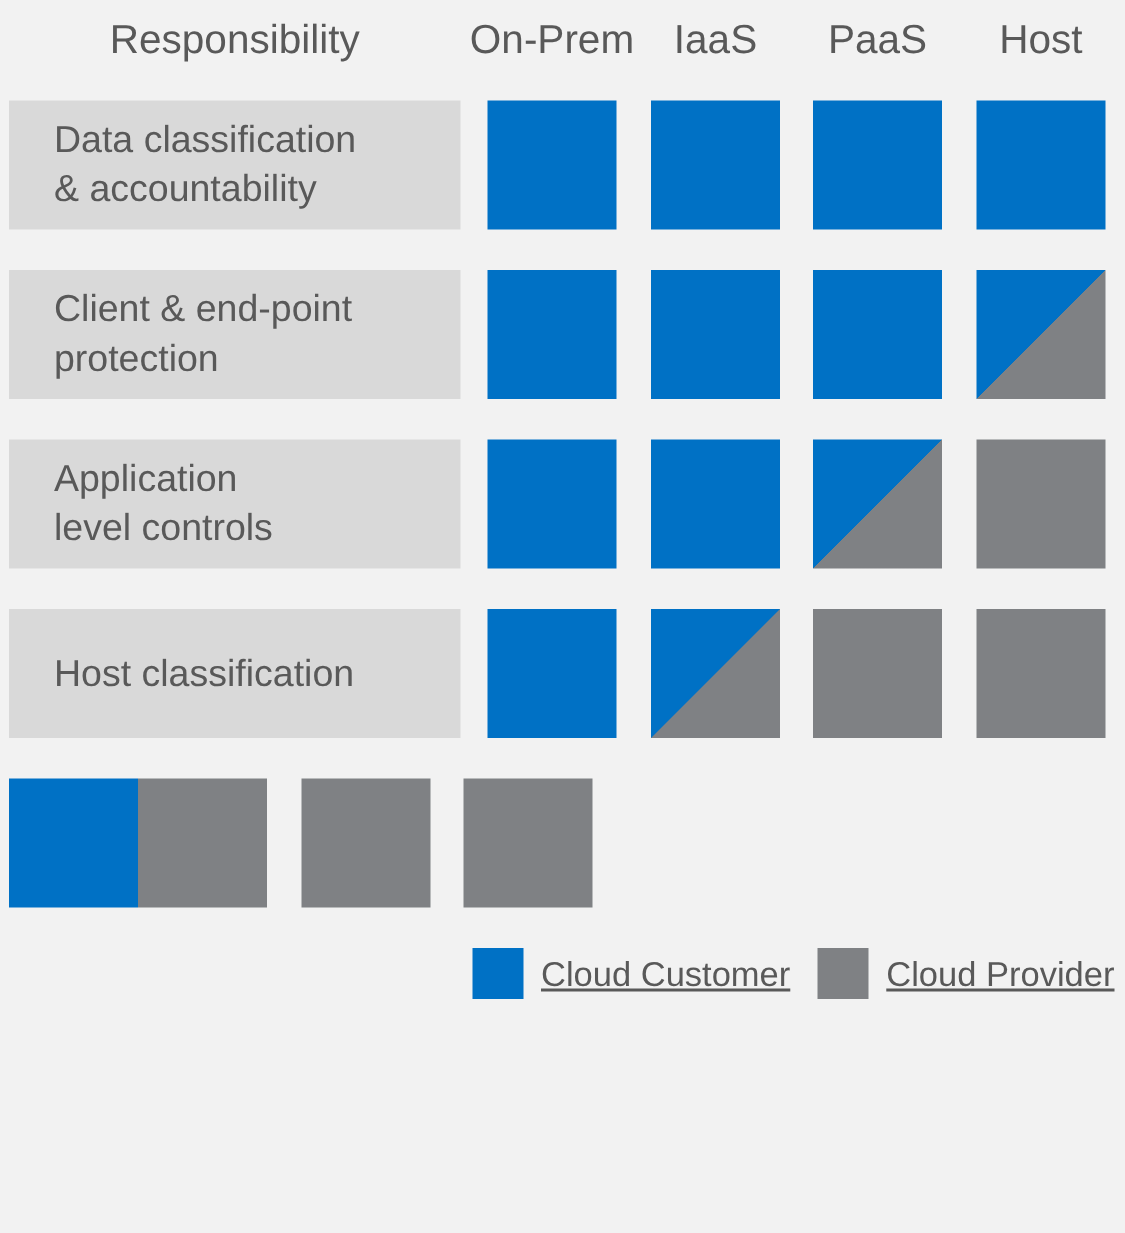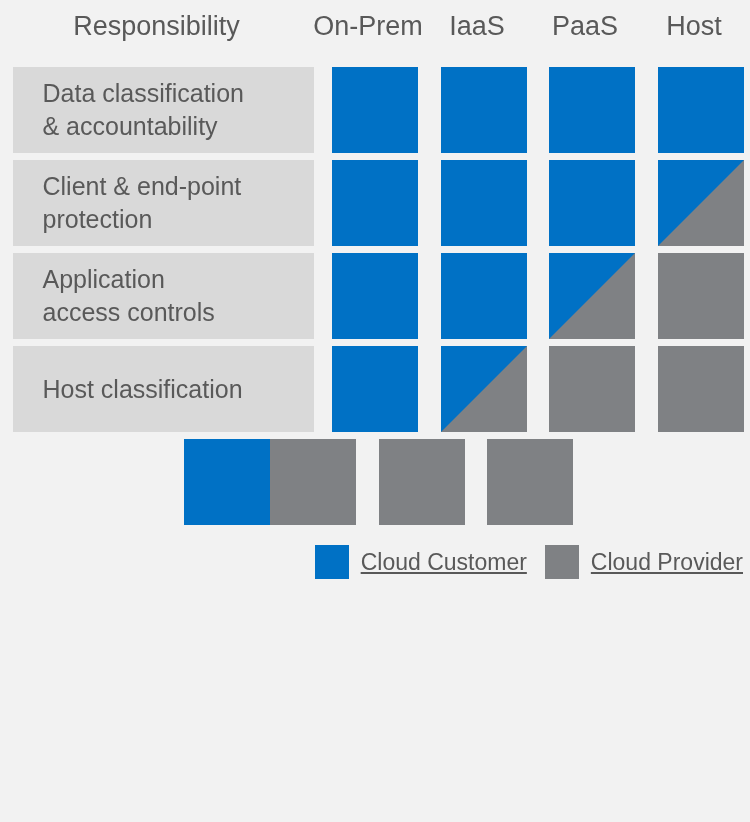--- a/index.html
+++ b/index.html
@@ -27,21 +27,21 @@
   }
   .hcol{
     width:86px;text-align:right;font-size:27px;white-space:nowrap;
     display:flex;justify-content:center;
   }
   .hcol:nth-child(3){margin-left:23px;}
   .hcol:nth-child(4){margin-left:22px;}
   .hcol:nth-child(5){margin-left:23px;}
   .header{margin-bottom:15px;}
   
-  .row{display:flex;height:86px;margin-bottom:7px;justify-content:center;}
+  .row{display:flex;height:86px;margin-bottom:27px;}
   .label{
     width:301px;margin-right:18px;height:86px;
     background:var(--label-bg);
     display:flex;align-items:center;
     padding-left:30px;
     font-size:25px;line-height:33px;
     white-space:pre-line;
   }
   .sq{width:86px;height:86px;flex:0 0 86px;}
   .sq:nth-child(3){margin-left:23px;}
@@ -97,21 +97,21 @@
 protection</div>
     <div class="sq" data-type="customer"></div>
     <div class="sq" data-type="customer"></div>
     <div class="sq" data-type="customer"></div>
     <div class="sq" data-type="shared"></div>
   </div>
 
 
   <div class="row">
     <div class="label">Application
-access controls</div>
+level controls</div>
     <div class="sq" data-type="customer"></div>
     <div class="sq" data-type="customer"></div>
     <div class="sq" data-type="shared"></div>
     <div class="sq" data-type="provider"></div>
   </div>
 
 
   <div class="row">
     <div class="label">Host classification</div>
     <div class="sq" data-type="customer"></div>

